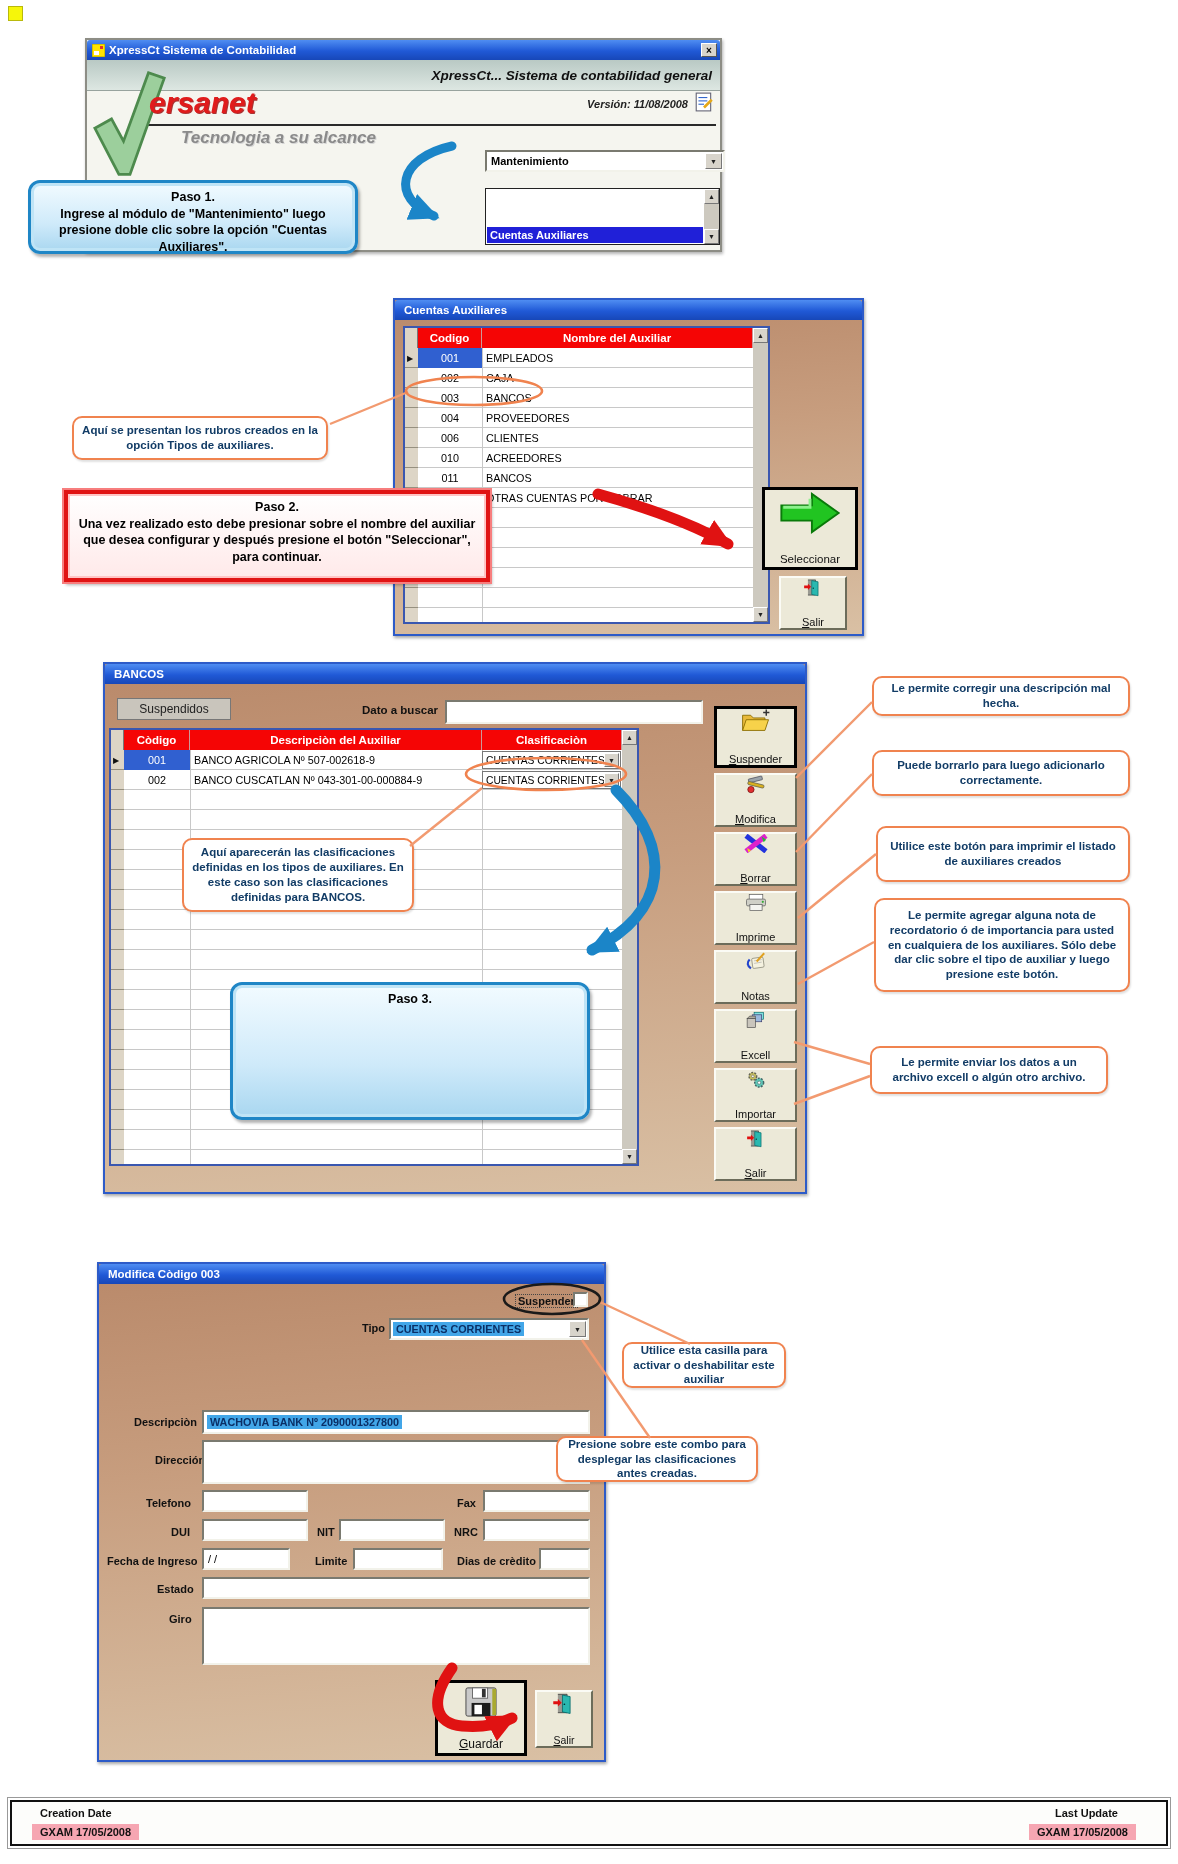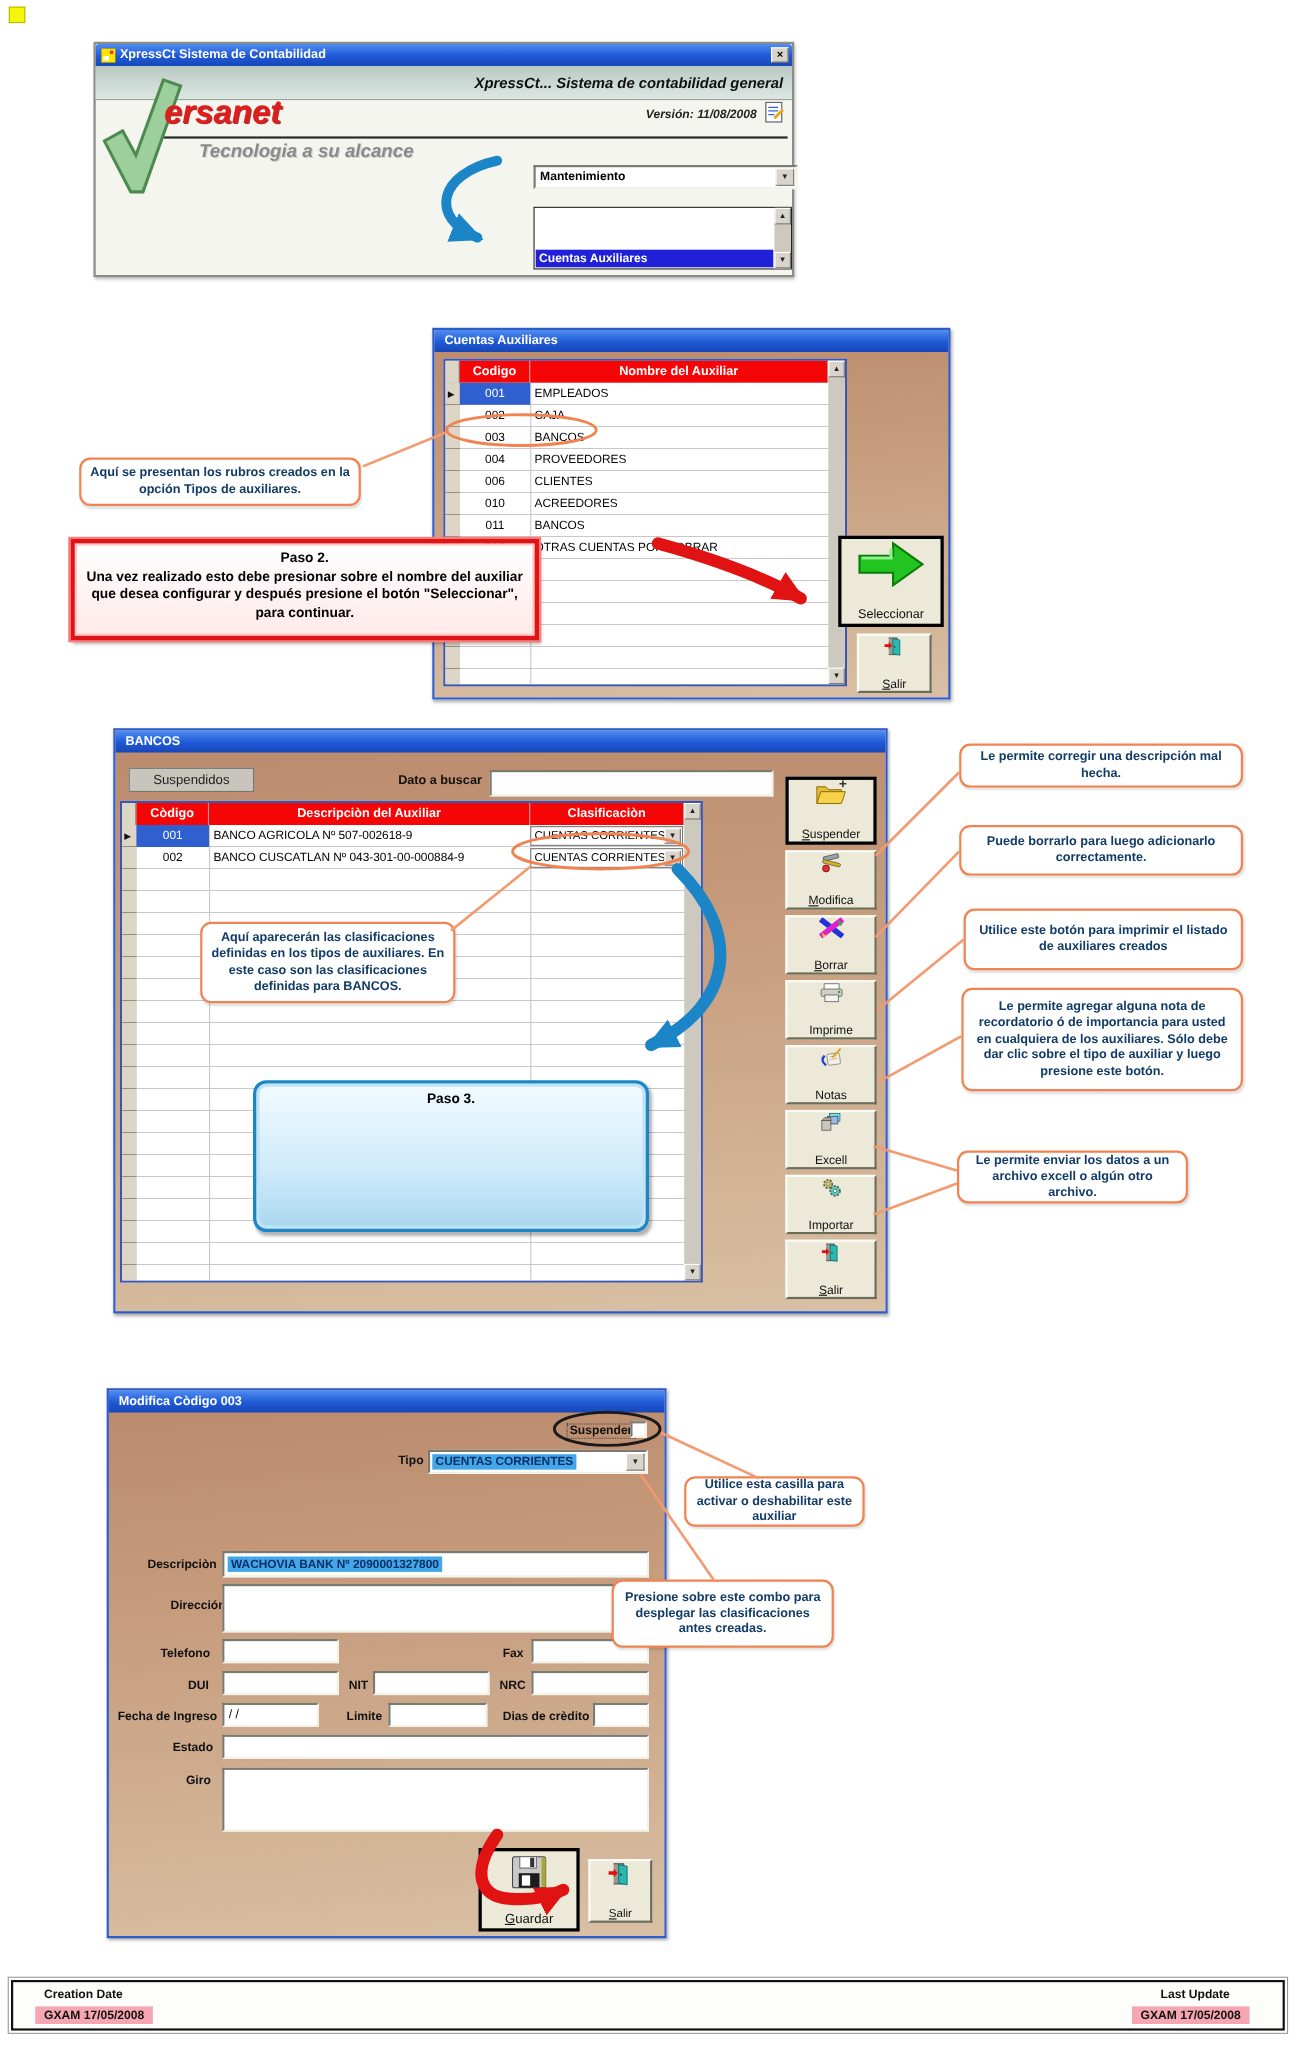--- a/index.html
+++ b/index.html
@@ -84,20 +84,24 @@
 
     <div class="abs" style="left:398px;top:148px;width:235px;height:57px;background:#fff;border:1.5px solid #222;box-sizing:border-box;">
       <div class="scol" style="top:0;right:0;bottom:0;width:15px;">
         <div class="sbtn" style="top:0;right:0;">▲</div>
         <div class="sbtn" style="bottom:0;right:0;">▼</div>
       </div>
       <div class="abs" style="left:1px;right:16px;bottom:1px;height:16px;background:#2020d8;color:#fff;font-weight:bold;font-size:11px;display:flex;align-items:center;padding-left:3px;">Cuentas Auxiliares</div>
     </div>
   </div>
 
+  <div class="bcall" style="left:28px;top:180px;width:330px;height:74px;">
+    <div>Paso 1.</div>
+    <div>Ingrese al módulo de "Mantenimiento" luego presione doble clic sobre la opción "Cuentas Auxiliares".</div>
+  </div>
 
   <div class="win" style="left:393px;top:298px;width:467px;height:334px;">
     <div class="tb">
         <span class="ttl">Cuentas Auxiliares</span>
       </div>
     <div class="tbl" style="left:8px;top:26px;width:367px;height:298px;">
       <div class="abs" style="left:0;top:0;width:13px;height:20px;background:#ddd5c6;border-right:1px solid #777;box-sizing:border-box;"></div>
       <div class="selstrip"></div>
       <div class="abs" style="left:13px;top:0;right:15px;height:20px;display:flex;">
         <div class="red-hdr" style="width:64px;">Codigo</div>
@@ -295,21 +299,21 @@
   <div class="ocall" style="left:182px;top:838px;width:232px;height:74px;">Aquí aparecerán las clasificaciones definidas en los tipos de auxiliares. En este caso son las clasificaciones definidas para BANCOS.</div>
 
   <div class="bcall" style="left:230px;top:982px;width:360px;height:138px;">
     <div>Paso 3.</div>
   </div>
 
   <div class="ocall" style="left:872px;top:676px;width:258px;height:40px;">Le permite corregir una descripción mal hecha.</div>
   <div class="ocall" style="left:872px;top:750px;width:258px;height:46px;">Puede borrarlo para luego adicionarlo correctamente.</div>
   <div class="ocall" style="left:876px;top:826px;width:254px;height:56px;">Utilice este botón para imprimir el listado de auxiliares creados</div>
   <div class="ocall" style="left:874px;top:898px;width:256px;height:94px;">Le permite agregar alguna nota de recordatorio ó de importancia para usted en cualquiera de los auxiliares. Sólo debe dar clic sobre el tipo de auxiliar y luego presione este botón.</div>
-  <div class="ocall" style="left:870px;top:1046px;width:210px;height:48px;">Le permite enviar los datos a un archivo excell o algún otro archivo.</div>
+  <div class="ocall" style="left:870px;top:1046px;width:238px;height:48px;">Le permite enviar los datos a un archivo excell o algún otro archivo.</div>
 
   <div class="win" style="left:97px;top:1262px;width:505px;height:496px;">
     <div class="tb">
         <span class="ttl">Modifica Còdigo 003</span>
       </div>
     <div class="lbl" style="left:416px;top:30px;border:1px dotted #444;padding:0 2px;">Suspender</div>
     <div class="inpbox" style="position:absolute;left:474px;top:28px;width:15px;height:15px;padding:0;"></div>
     <div class="lbl" style="left:263px;top:58px;">Tipo</div>
     <div class="cbo" style="left:290px;top:54px;width:200px;height:22px;padding-left:2px;">
       <span class="hl" style="font-size:10.8px;">CUENTAS CORRIENTES</span>
@@ -357,21 +361,21 @@
           <path d="M7 3 h12 v24 h-12" fill="#9a9a92" stroke="#333"></path>
           <path d="M13 4 l10 2 v22 l-10 -2 z" fill="#2ab8b0" stroke="#066"></path>
           <circle cx="15.5" cy="16" r="1.1" fill="#033"></circle>
           <polygon points="1,12 7,12 7,9 12,14 7,19 7,16 1,16" fill="#e01010"></polygon>
         </svg>
       <span class="fl" style="font-size:10.5px;">Salir</span>
     </div>
   </div>
 
   <div class="ocall" style="left:622px;top:1342px;width:164px;height:46px;">Utilice esta casilla para activar o deshabilitar este auxiliar</div>
-  <div class="ocall" style="left:556px;top:1436px;width:202px;height:62px;">Presione sobre este combo para desplegar las clasificaciones antes creadas.</div>
+  <div class="ocall" style="left:556px;top:1436px;width:202px;height:46px;">Presione sobre este combo para desplegar las clasificaciones antes creadas.</div>
 
   <div class="footerbox" style="left:10px;top:1800px;width:1158px;height:46px;">
     <div class="abs" style="left:28px;top:5px;font-size:11px;font-weight:bold;color:#111;">Creation Date</div>
     <div class="abs" style="left:20px;top:20px;"><span class="pink">GXAM 17/05/2008</span></div>
     <div class="abs" style="right:48px;top:5px;font-size:11px;font-weight:bold;color:#111;">Last Update</div>
     <div class="abs" style="right:30px;top:20px;"><span class="pink">GXAM 17/05/2008</span></div>
   </div>
 
   <svg id="overlay" width="1178" height="1864" viewBox="0 0 1178 1864">
     <defs>

